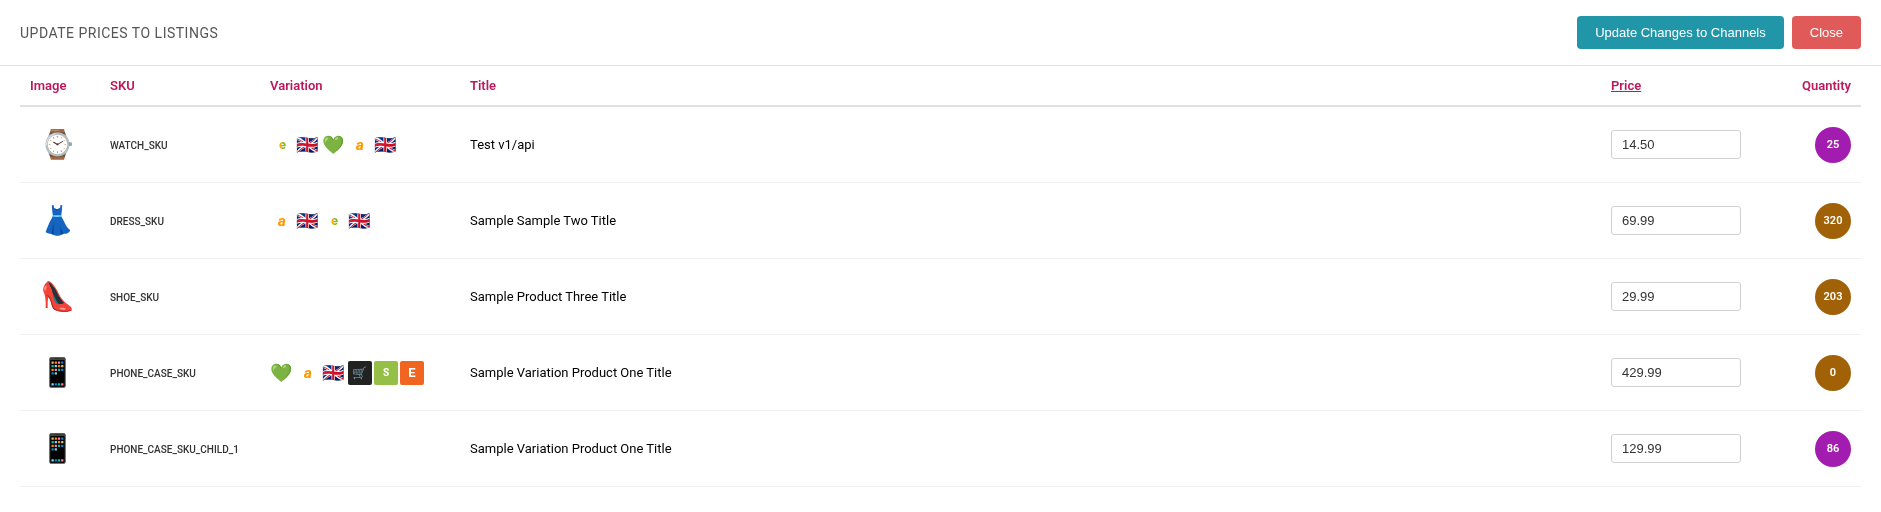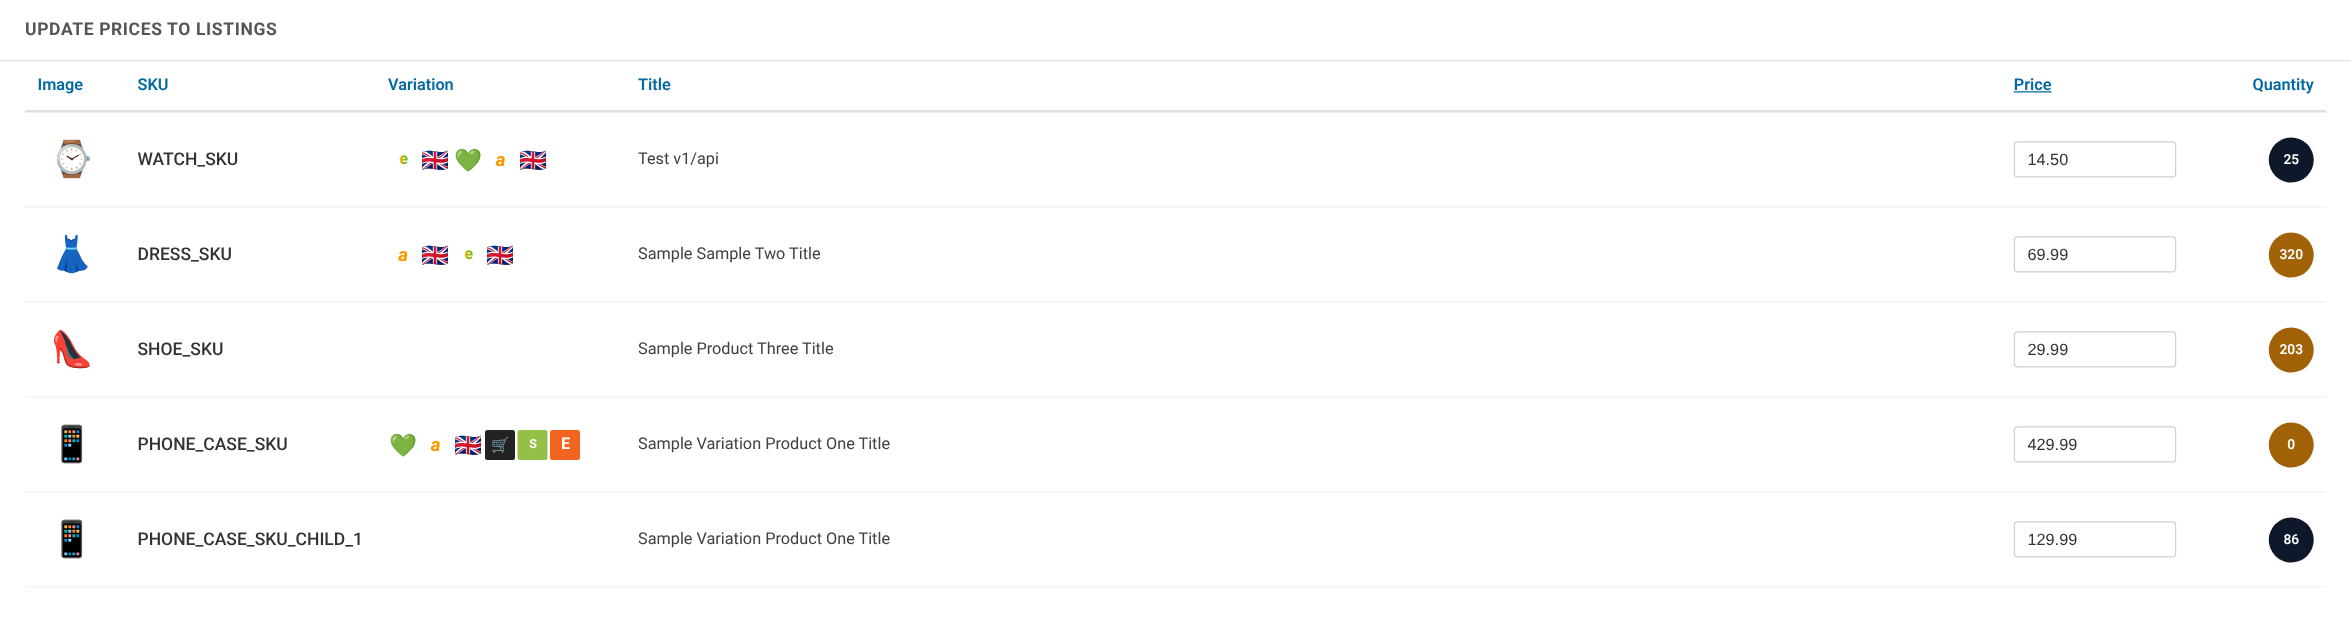--- a/index.html
+++ b/index.html
@@ -11,21 +11,21 @@
     }
     .page-header {
       display: flex;
       align-items: center;
       justify-content: space-between;
       padding: 16px 20px;
       border-bottom: 1px solid #e0e0e0;
     }
     .page-title {
       font-size: 14px;
-      font-weight: 700;
+      font-weight: 400;
       color: #555;
       letter-spacing: 0.5px;
       text-transform: uppercase;
     }
     .header-actions {
       display: flex;
       gap: 8px;
     }
     .btn-update {
       background: #2196a8;
@@ -52,21 +52,21 @@
       overflow-x: auto;
     }
     table {
       width: 100%;
       border-collapse: collapse;
     }
     thead th {
       text-align: left;
       padding: 12px 10px;
       font-weight: 600;
-      color: #0369a1;
+      color: #be185d;
       font-size: 13px;
       border-bottom: 2px solid #e0e0e0;
     }
     tbody td {
       padding: 10px 10px;
       border-bottom: 1px solid #f0f0f0;
       vertical-align: middle;
     }
     .col-image { width: 80px; }
     .col-sku { width: 160px; }
@@ -76,21 +76,21 @@
     .col-quantity { width: 100px; text-align: right; }
     .product-img-placeholder {
       width: 55px;
       height: 55px;
       display: flex;
       align-items: center;
       justify-content: center;
       font-size: 28px;
     }
     .title-link {
-      color: #404040;
+      color: #000000;
       text-decoration: none;
       font-size: 13px;
     }
     .price-input {
       width: 130px;
       padding: 6px 10px;
       border: 1px solid #d0d0d0;
       border-radius: 3px;
       font-size: 13px;
       color: #333;
@@ -100,21 +100,21 @@
       align-items: center;
       justify-content: center;
       width: 36px;
       height: 36px;
       border-radius: 50%;
       font-size: 11px;
       font-weight: 600;
       color: #fff;
       float: right;
     }
-    .qty-badge.blue { background: #0f172a; }
+    .qty-badge.blue { background: #a21caf; }
     .qty-badge.gray { background: #a16207; }
     .channel-icons {
       display: flex;
       align-items: center;
       gap: 2px;
       flex-wrap: wrap;
     }
     .channel-icon {
       width: 24px;
       height: 24px;
@@ -157,30 +157,34 @@
     .icon-etsy {
       background: #f16521;
       color: #fff;
       font-size: 13px;
       font-weight: 700;
       border-radius: 2px;
       width: 24px;
       height: 24px;
     }
     .sku-text {
-      font-size: 14px;
+      font-size: 10px;
       color: #333;
       font-weight: 500;
     }
   </style>
 </head>
 <body>
 
 <div class="page-header">
   <h1 class="page-title">UPDATE PRICES TO LISTINGS</h1>
+  <div class="header-actions">
+    <button class="btn-update">Update Changes to Channels</button>
+    <button class="btn-close">Close</button>
+  </div>
 </div>
 
 <div class="table-wrapper">
   <table>
     <thead>
       <tr>
         <th class="col-image">Image</th>
         <th class="col-sku">SKU</th>
         <th class="col-channels">Variation</th>
         <th class="col-title">Title</th>

